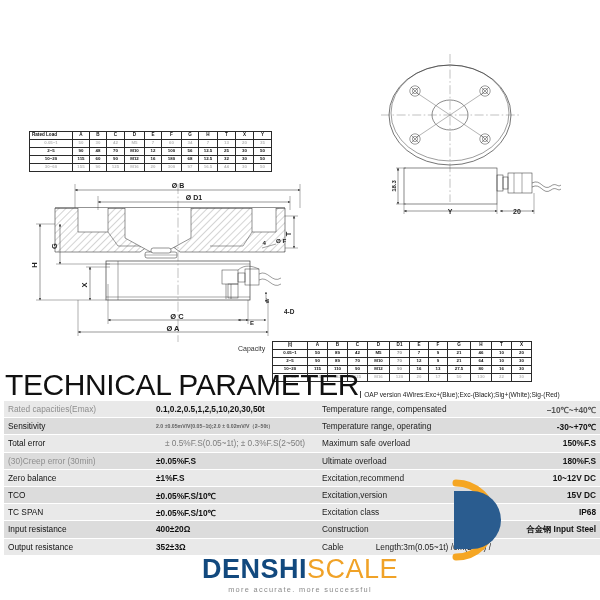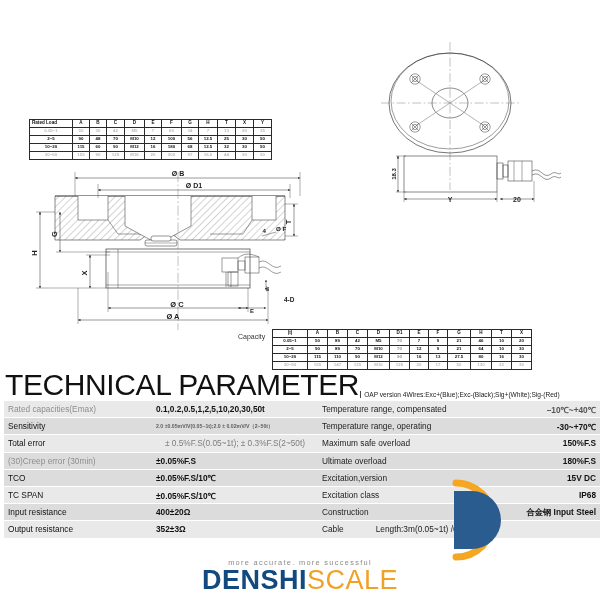--- a/index.html
+++ b/index.html
@@ -12,21 +12,21 @@
     height: 600px;
     position: relative;
     overflow: hidden;
     font-family: "Liberation Sans", sans-serif;
     color: #1a1a1a;
   }
 
   
   #drawing-area {
     position: absolute;
-    left: 0; top: 0;
+    left: 0; top: 12px;
     width: 600px; height: 378px;
   }
   #drawing-svg { display: block; }
 
   
   .mini-table {
     position: absolute;
     border-collapse: collapse;
     font-family: "Liberation Sans", sans-serif;
     background: #ffffff;
@@ -522,20 +522,26 @@
           <td class="c-value dim">± 0.5%F.S(0.05~1t); ± 0.3%F.S(2~50t)</td>
           <td class="c-label2">Maximum safe overload</td>
           <td class="c-value2">150%F.S</td>
         </tr>
         <tr class="alt">
           <td class="c-label dim">(30)Creep error (30min)</td>
           <td class="c-value">±0.05%F.S</td>
           <td class="c-label2">Ultimate overload</td>
           <td class="c-value2">180%F.S</td>
         </tr>
+        <tr>
+          <td class="c-label">Zero balance</td>
+          <td class="c-value">±1%F.S</td>
+          <td class="c-label2">Excitation,recommend</td>
+          <td class="c-value2">10~12V DC</td>
+        </tr>
         <tr class="alt">
           <td class="c-label">TCO</td>
           <td class="c-value">±0.05%F.S/10℃</td>
           <td class="c-label2">Excitation,version</td>
           <td class="c-value2">15V DC</td>
         </tr>
         <tr>
           <td class="c-label">TC SPAN</td>
           <td class="c-value">±0.05%F.S/10℃</td>
           <td class="c-label2">Excitation class</td>
@@ -556,15 +562,15 @@
       </tbody>
   </table>
 </div>
 
 <svg id="watermark" viewBox="0 0 118 82">
   <path d="M24,4 A37,37 0 1,1 24,78" fill="none" stroke="#f5a623" stroke-width="7" stroke-linecap="round"></path>
   <path d="M22,12 L40,12 A29,29 0 0,1 40,70 L22,70 Z" fill="#2a5c8f"></path>
 </svg>
 
 <div id="logo">
+  <div id="logo-word"><span id="logo-denshi">DENSHI</span><span id="logo-scale">SCALE</span></div>
   <div id="logo-tagline">more accurate. more successful</div>
-  <div id="logo-word"><span id="logo-denshi">DENSHI</span><span id="logo-scale">SCALE</span></div>
 </div>
 
 </body></html>

